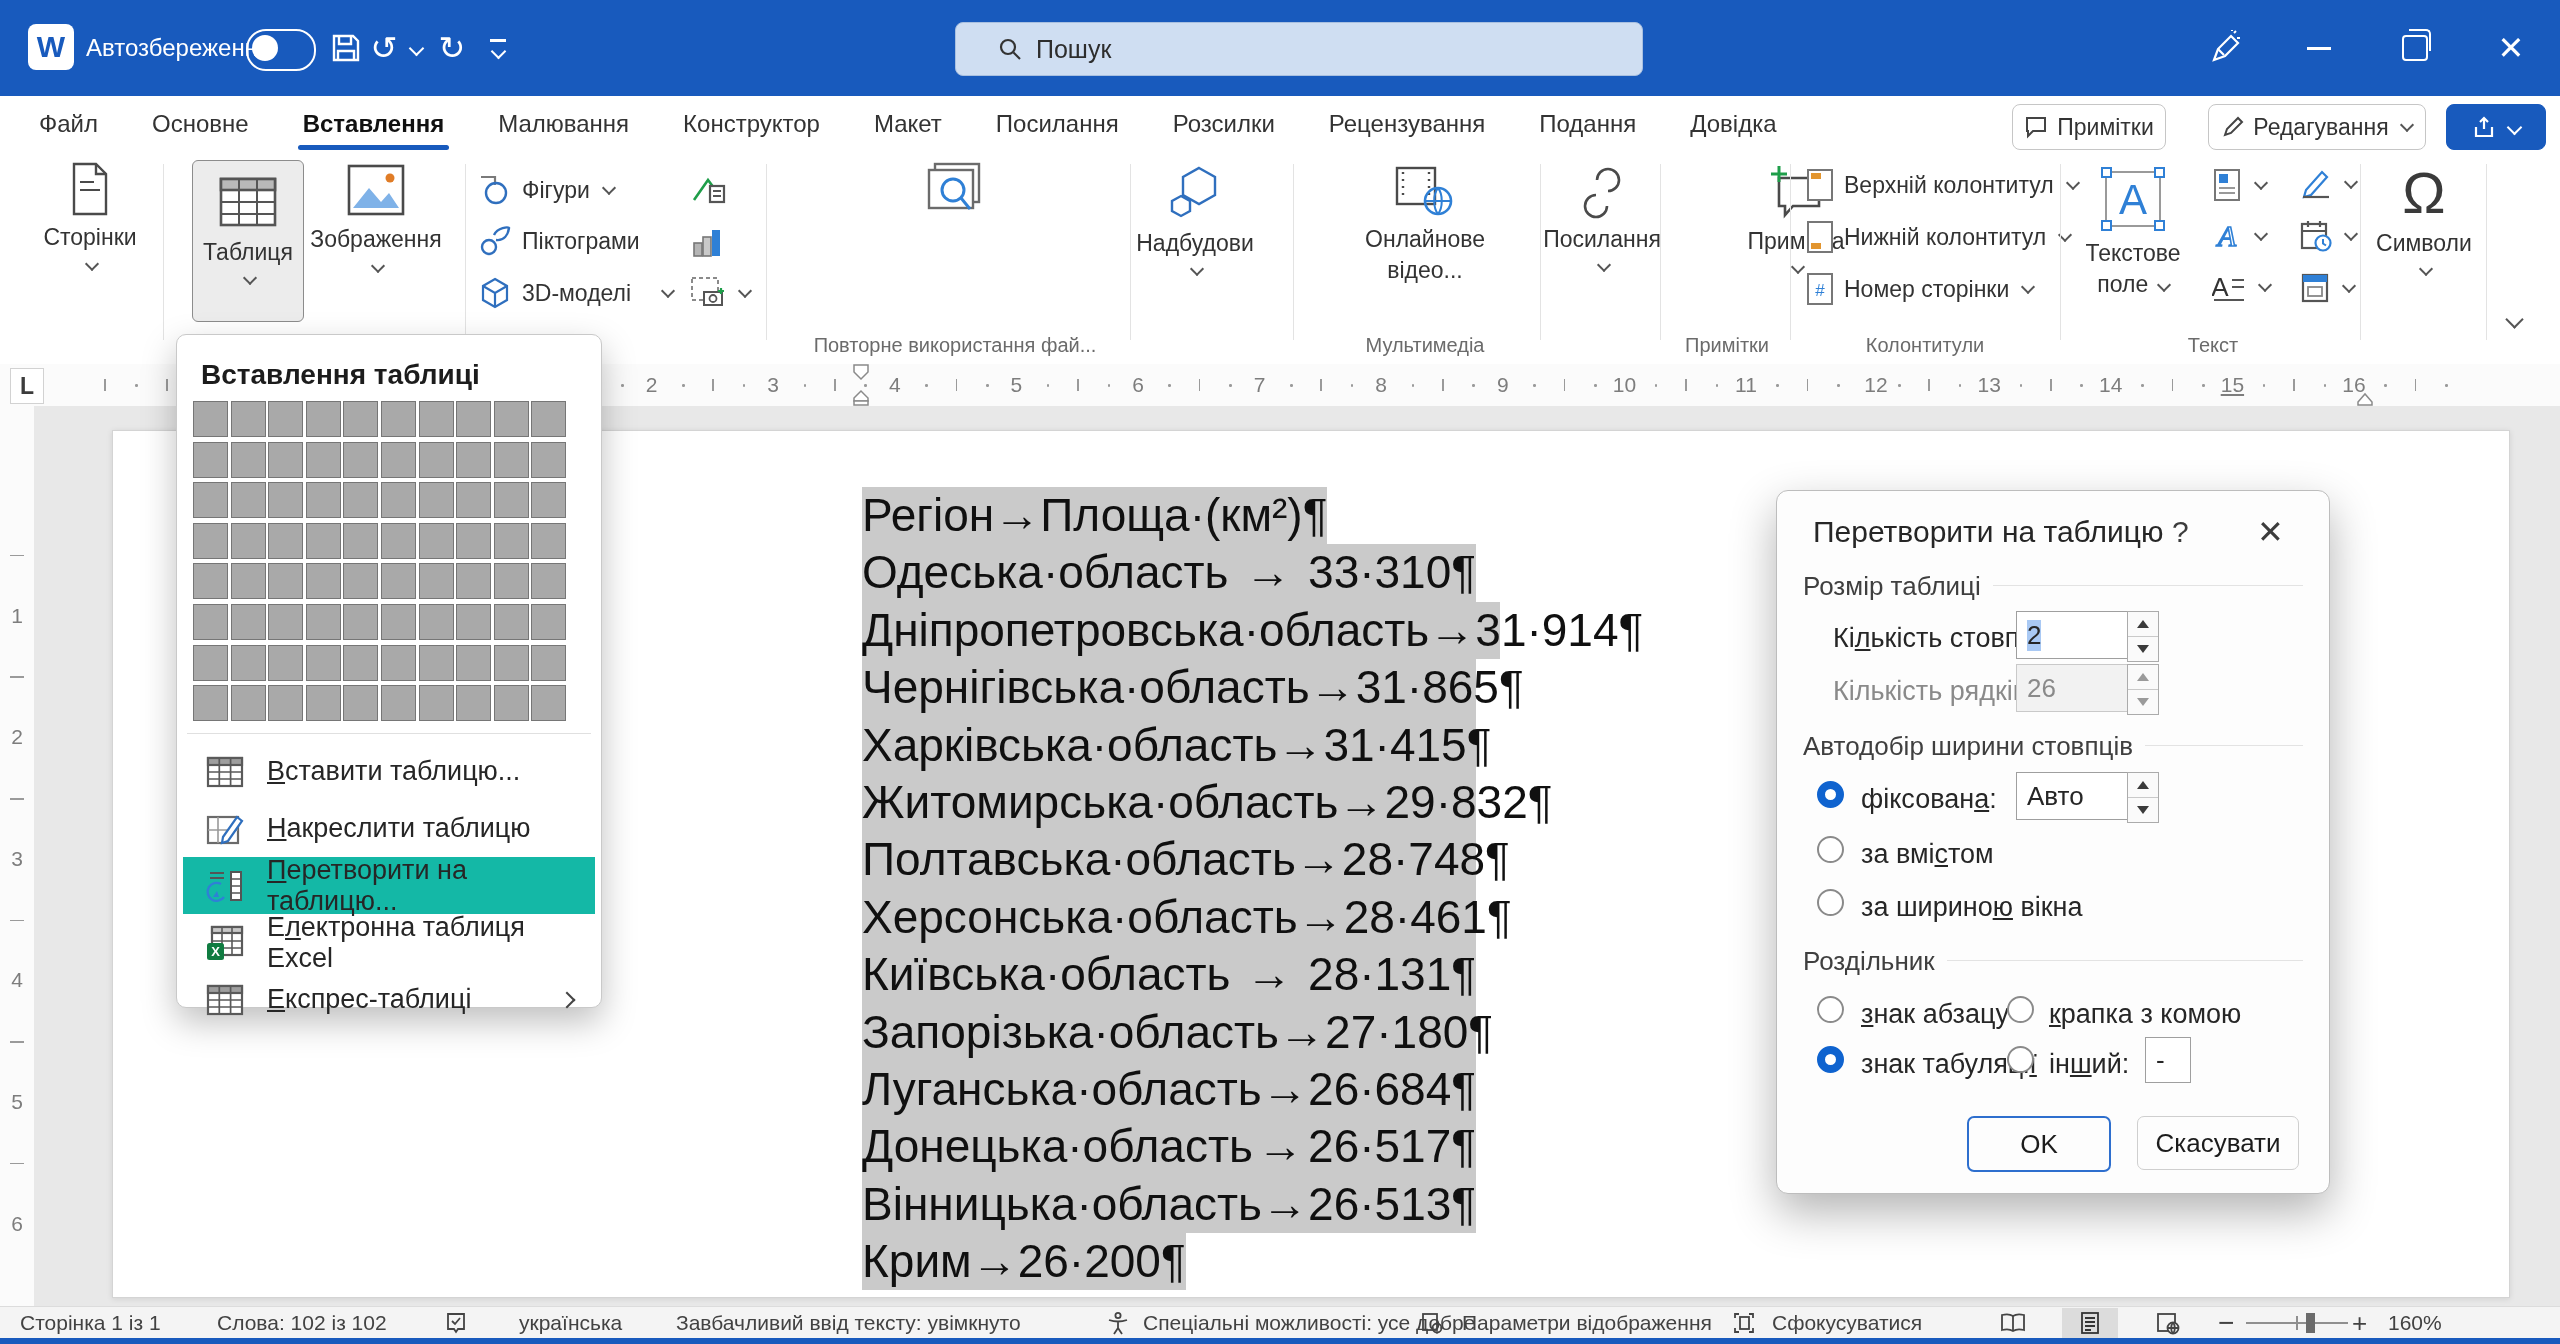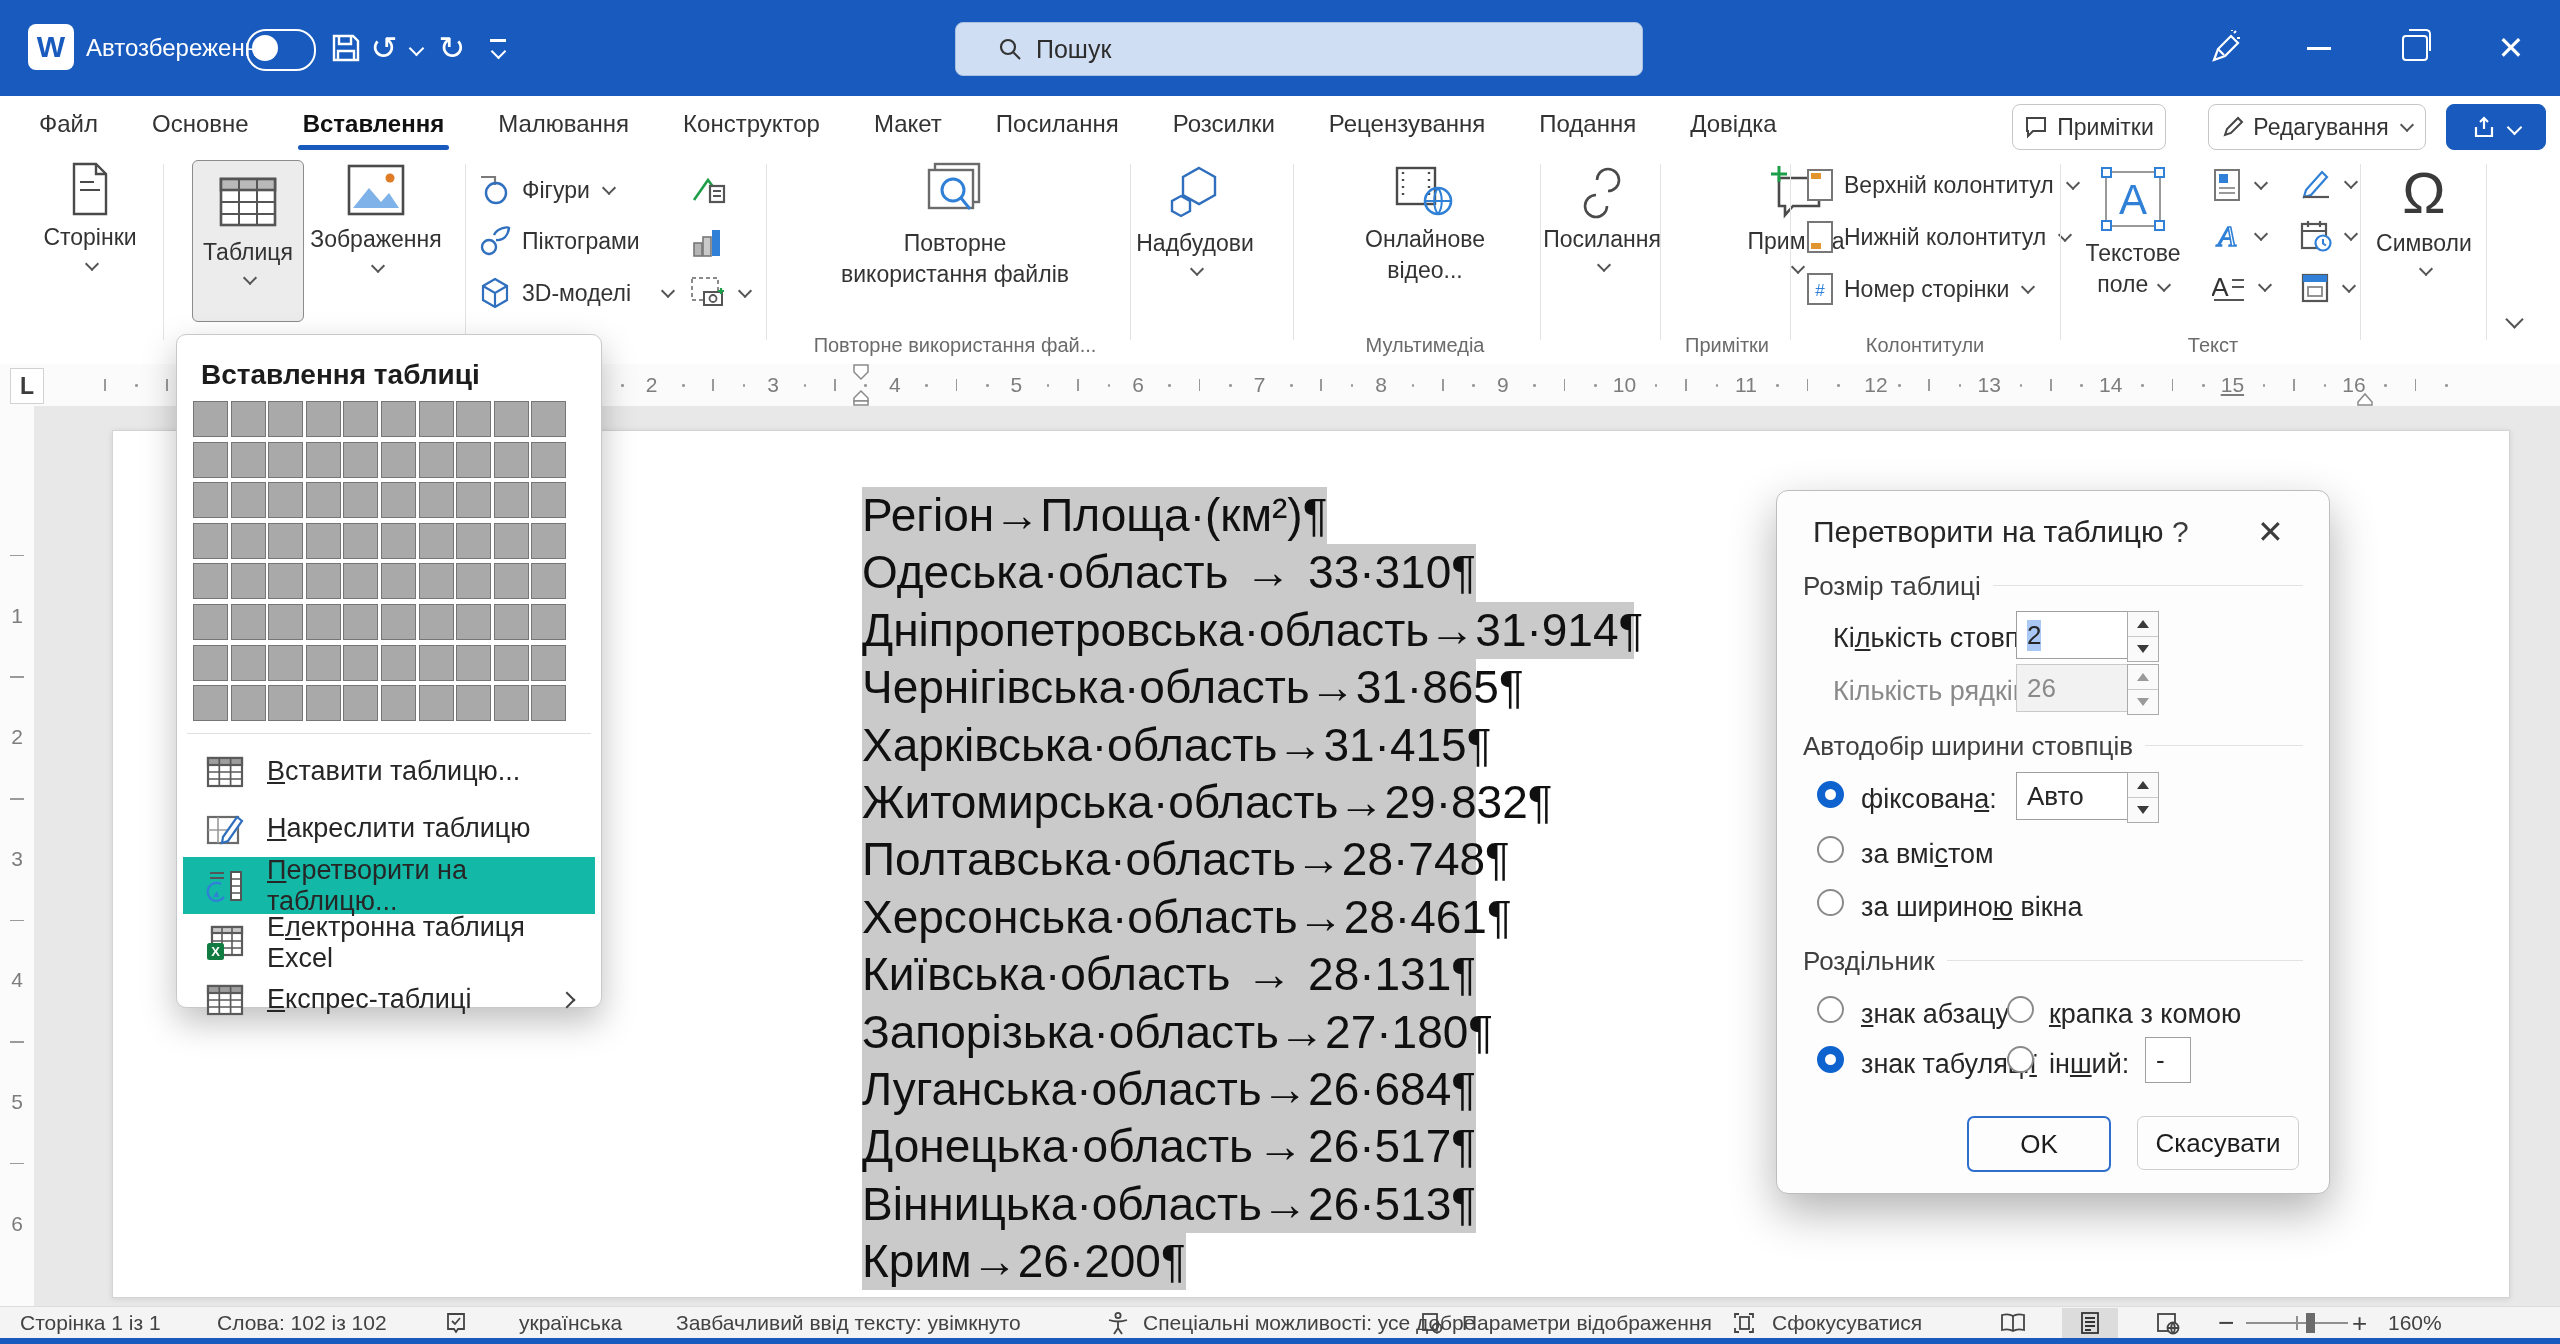--- a/index.html
+++ b/index.html
@@ -51,21 +51,21 @@
   .rdot{position:absolute;top:20px;width:2.5px;height:2.5px;border-radius:50%;background:#9a9a9a}
   .vruler{position:absolute;left:0;top:406px;width:34px;height:900px;background:#fbfbfb}
   .vnum{position:absolute;left:0;width:34px;text-align:center;font-size:21px;color:#7d7d7d;transform:translateY(-50%)}
   .vbar{position:absolute;left:10px;height:1.5px;width:14px;background:#9a9a9a}
   
   .page{position:absolute;left:112px;top:430px;width:2396px;height:866px;background:#fff;
         border:1px solid #d4d4d4;box-shadow:0 1px 6px rgba(0,0,0,.10);overflow:hidden}
   .doctext{position:absolute;left:749px;top:56px}
   .docline{height:57.4px;line-height:57.4px;background:#cacaca;color:#101010;font-size:46px;
            display:flex;white-space:pre;width:614px}
-  .docline.wide{width:772px}
+  .docline.wide{width:638px}
   .docline.inline{display:inline-flex;width:auto}
   .da{flex:1;text-align:center}
   
   .ddpanel{position:absolute;left:176px;top:334px;width:424px;height:672px;background:#fff;
            border:1px solid #c9c9c9;border-radius:10px;box-shadow:0 14px 34px rgba(0,0,0,.25);z-index:60}
   .ddtitle{position:absolute;left:24px;top:24px;font-size:28px;font-weight:bold;color:#1c1c1c}
   .ddgrid{position:absolute;left:16px;top:66px;display:grid;grid-template-columns:repeat(10,33px);
           grid-auto-rows:34px;column-gap:4.6px;row-gap:6.6px}
   .cell{width:33px;height:34px;background:#a9a9a9;border:1.5px solid #767676}
   .ddsep{position:absolute;left:10px;right:10px;top:398px;height:1px;background:#e0e0e0}
@@ -286,23 +286,20 @@
     </div>
     <div class="gsep" style="left:766px"></div>
 
     <div class="bigbtn" style="left:790px;top:8px;width:330px">
       <svg width="64" height="62" viewBox="0 0 64 62" fill="none">
         <rect x="12" y="4" width="44" height="38" stroke="#6b6b6b" stroke-width="2.4"></rect>
         <rect x="6" y="10" width="44" height="38" fill="#fff" stroke="#6b6b6b" stroke-width="2.4"></rect>
         <circle cx="30" cy="30" r="11" stroke="#2f80d6" stroke-width="3"></circle>
         <path d="M38 38l9 11" stroke="#2f80d6" stroke-width="3"></path>
         </svg>
-      <span class="rlabel two-line" style="margin-top:6px">
-        <span>Повторне</span><br>
-        <span>використання файлів</span></span>
     </div>
     <div class="glabel" style="left:790px;width:330px">Повторне використання фай...</div>
     <div class="gsep" style="left:1130px"></div>
 
     <div class="bigbtn" style="left:1140px;top:12px;width:110px">
       <svg width="58" height="62" viewBox="0 0 58 62" fill="none" stroke="#2f6fbe" stroke-width="2.4">
         <path d="M33 4l16 9v18l-16 9-16-9V13z"></path>
           <path d="M15 32l9 5v10l-9 5-9-5V37z"></path>
         </svg>
       <span class="rlabel" style="margin-top:4px">Надбудови</span>

